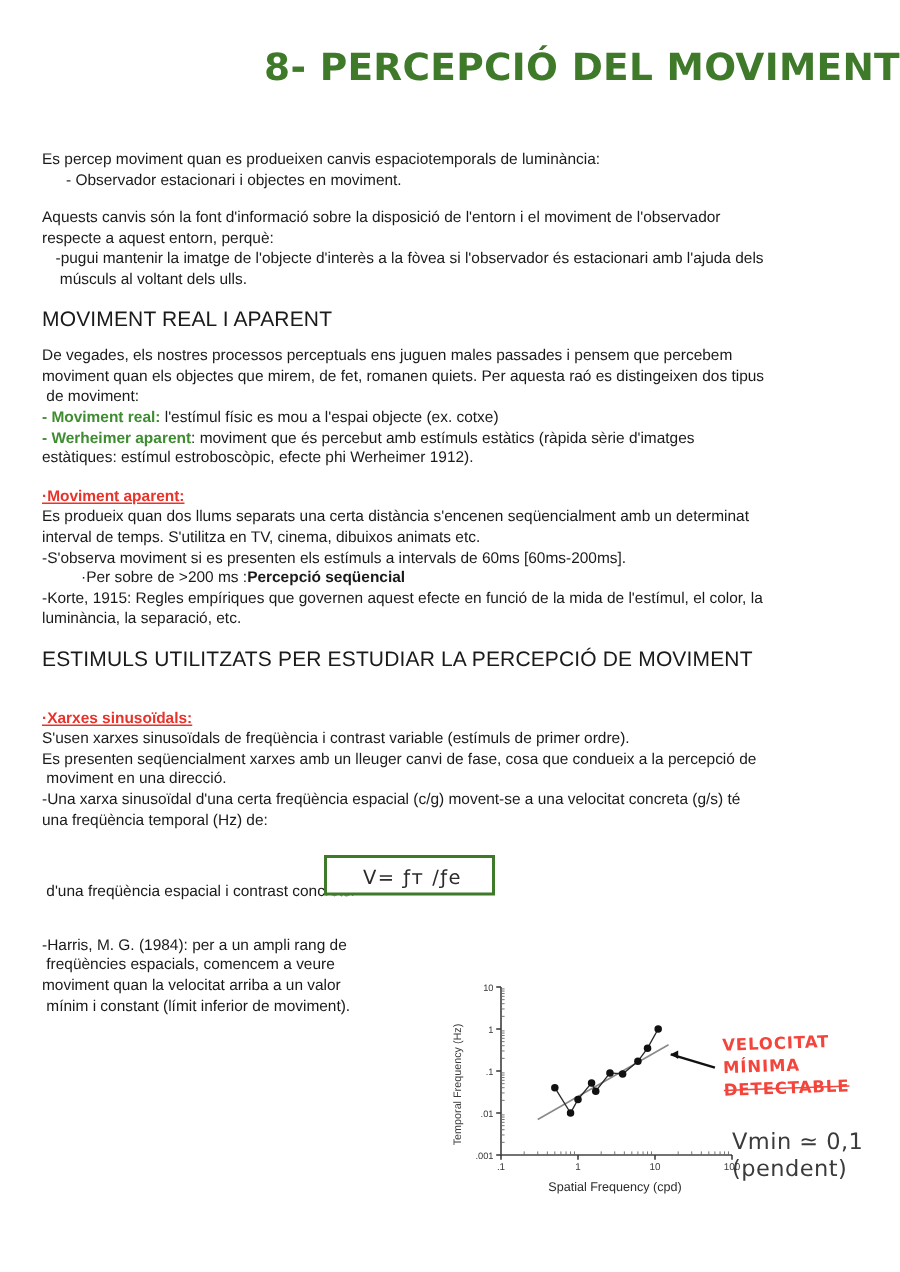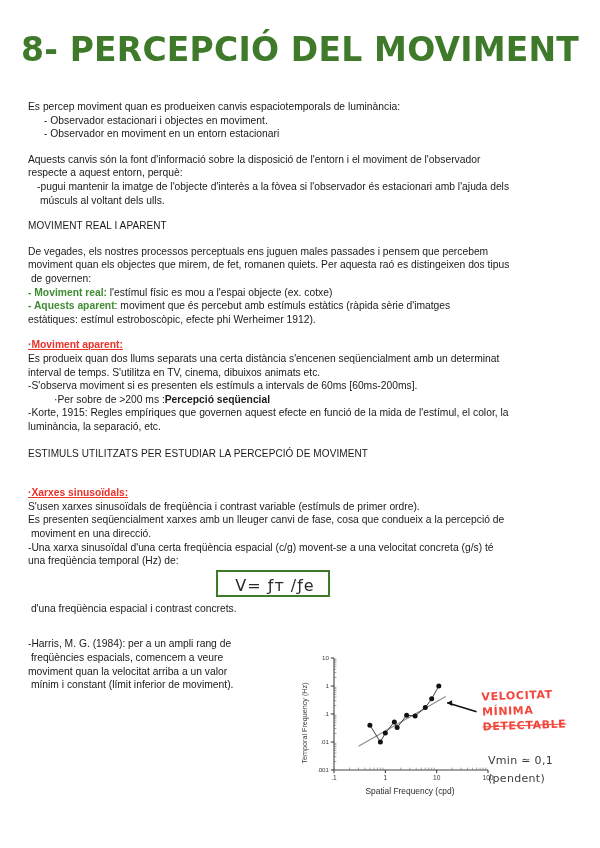--- a/index.html
+++ b/index.html
@@ -18,23 +18,23 @@
   .page {
     position: absolute;
     inset: 0;
     padding: 0;
   }
   .doc-title {
     position: absolute;
     top: 30px;
     left: 0;
     width: 600px;
-    text-align: center;
+    text-align: right;
     font-family: "DejaVu Sans", sans-serif;
-    font-size: 33px;
+    font-size: 25px;
     font-weight: 700;
     letter-spacing: 0.2px;
     color: #3f7a2b;
     white-space: nowrap;
   }
   .body-col {
     position: absolute;
     left: 28px;
     top: 100px;
     width: 546px;
@@ -56,21 +56,21 @@
     margin-top: 44px;
   }
   .red-head {
     color: #e8322a;
     font-weight: 700;
     text-decoration: underline;
   }
   .bold { font-weight: 700; }
   .section-head {
     margin: 0 0 12px 0;
-    font-size: 10px;
+    font-size: 14px;
     letter-spacing: 0.1px;
   }
 
   
   .formula-box {
     position: absolute;
     left: 216px;
     top: 570px;
     width: 114px;
     height: 27px;
@@ -81,21 +81,21 @@
   .formula-text {
     position: absolute;
     left: 0;
     top: 0;
     width: 114px;
     height: 27px;
     display: flex;
     align-items: center;
     justify-content: center;
     font-family: "DejaVu Sans", sans-serif;
-    font-size: 16px;
+    font-size: 13px;
     color: #2b2b2b;
     letter-spacing: 1px;
   }
 
   
   .figure {
     position: absolute;
     left: 298px;
     top: 648px;
     width: 200px;
@@ -114,59 +114,58 @@
     line-height: 15px;
     letter-spacing: 0.6px;
     transform: rotate(-2deg);
   }
   .annot-red .strike { text-decoration: line-through; text-decoration-thickness: 1px; }
   .annot-pencil {
     position: absolute;
     left: 488px;
     top: 752px;
     font-family: "DejaVu Sans", sans-serif;
-    font-size: 11px;
+    font-size: 15px;
     color: #3b3b3b;
     line-height: 18px;
     letter-spacing: 0.3px;
   }
 </style>
 </head>
 <body>
 
 <div class="page">
 
   <div class="doc-title">8- PERCEPCIÓ DEL MOVIMENT</div>
 
   <div class="body-col">
 
     <div class="para">
       <span class="line">Es percep moviment quan es produeixen canvis espaciotemporals de luminància:</span>
       <span class="line ind2">- Observador estacionari i objectes en moviment.</span>
-      <span class="line ind2">- Observador en moviment en un entorn estacionari</span>
     </div>
 
     <div class="para">
       <span class="line">Aquests canvis són la font d'informació sobre la disposició de l'entorn i el moviment de l'observador</span>
       <span class="line">respecte a aquest entorn, perquè:</span>
       <span class="line ind1">-pugui mantenir la imatge de l'objecte d'interès a la fòvea si l'observador és estacionari amb l'ajuda dels</span>
       <span class="line ind1"> músculs al voltant dels ulls.</span>
     </div>
 
     <div class="section-head">MOVIMENT REAL I APARENT</div>
 
     <div class="para tight">
       <span class="line">De vegades, els nostres processos perceptuals ens juguen males passades i pensem que percebem</span>
       <span class="line">moviment quan els objectes que mirem, de fet, romanen quiets. Per aquesta raó es distingeixen dos tipus</span>
-      <span class="line"> de governen:</span>
+      <span class="line"> de moviment:</span>
     </div>
 
     <div class="para">
       <span class="line"><span class="green-b">- Moviment real:</span><span> l'estímul físic es mou a l'espai objecte (ex. cotxe)</span></span>
-      <span class="line"><span class="green-b">- Aquests aparent</span><span>: moviment que és percebut amb estímuls estàtics (ràpida sèrie d'imatges</span></span>
+      <span class="line"><span class="green-b">- Werheimer aparent</span><span>: moviment que és percebut amb estímuls estàtics (ràpida sèrie d'imatges</span></span>
       <span class="line">estàtiques: estímul estroboscòpic, efecte phi Werheimer 1912).</span>
     </div>
 
     <div class="para tight">
       <span class="line"><span class="red-head">·Moviment aparent:</span></span>
       <span class="line">Es produeix quan dos llums separats una certa distància s'encenen seqüencialment amb un determinat</span>
       <span class="line">interval de temps. S'utilitza en TV, cinema, dibuixos animats etc.</span>
       <span class="line">-S'observa moviment si es presenten els estímuls a intervals de 60ms [60ms-200ms].</span>
       <span class="line ind3"><span>·Per sobre de &gt;200 ms :</span><span class="bold">Percepció seqüencial</span></span>
       <span class="line">-Korte, 1915: Regles empíriques que governen aquest efecte en funció de la mida de l'estímul, el color, la</span>

